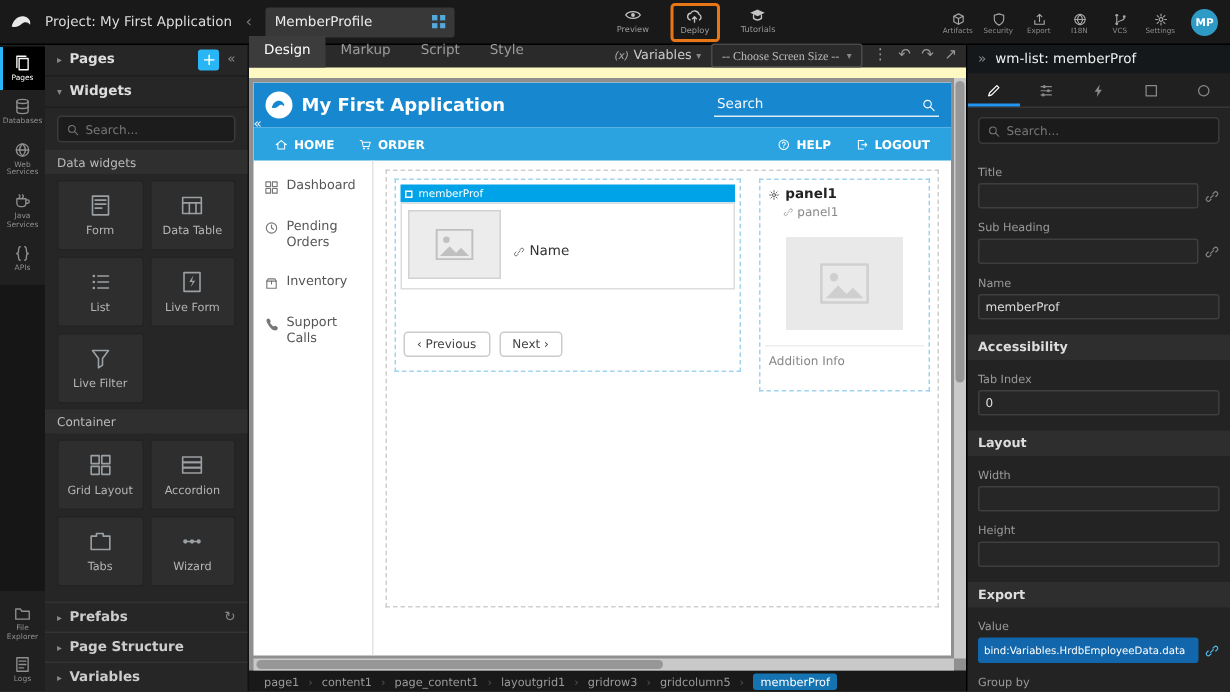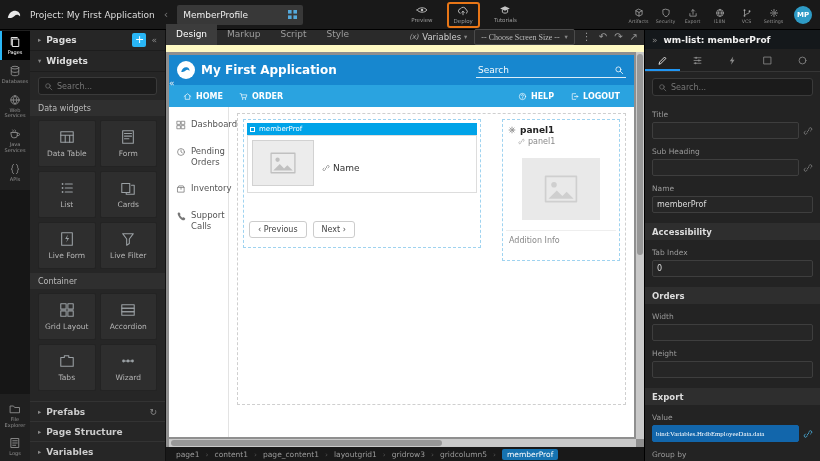--- a/index.html
+++ b/index.html
@@ -91,21 +91,21 @@
   .ph-title{color:#fff;font-size:12px;font-weight:bold;white-space:nowrap;}
   .ph-search{margin-left:auto;width:150px;display:flex;align-items:center;border-bottom:1px solid rgba(255,255,255,.85);padding:2px;gap:4px;color:#fff;}
   .ph-search input{flex:1;background:transparent;border:0;outline:0;color:#fff;font-size:9px;min-width:0;}
   .ph-search input::placeholder{color:rgba(255,255,255,.95);}
   .ph-search svg{width:10px;height:10px;}
   .pnav{height:22px;flex:0 0 22px;background:#2aa3e0;display:flex;align-items:center;padding:0 6px;}
   .pnav-item{display:flex;align-items:center;gap:4px;color:#fff;font-size:8px;font-weight:bold;padding:0 8px;height:100%;}
   .pnav-item svg{width:9px;height:9px;}
   .pnav-right{margin-left:auto;display:flex;height:100%;}
   .pbody{flex:1;display:flex;min-height:0;}
-  .pmenu{width:60px;border-right:1px solid #e3e3e3;padding:12px 7px;display:flex;flex-direction:column;gap:16px;}
+  .pmenu{width:80px;border-right:1px solid #e3e3e3;padding:12px 7px;display:flex;flex-direction:column;gap:16px;}
   .pmenu-item{display:flex;gap:5px;color:#555;font-size:8.5px;line-height:1.25;align-items:flex-start;}
   .pmenu-item svg{width:10px;height:10px;flex:0 0 auto;color:#777;margin-top:1px;}
   .pmain{flex:1;padding:6px 8px;min-width:0;}
   .gridrow{border:1px dashed #cfcfcf;padding:5px;display:flex;gap:12px;justify-content:space-between;align-items:flex-start;min-height:292px;}
   .listwrap{width:238px;border:1px dashed #9fd3f0;padding:3px;}
   .wm-bar{height:12px;background:#00a3e8;display:flex;align-items:center;gap:4px;padding:0 3px;}
   .handle{width:5px;height:5px;border:1px solid #fff;flex:0 0 auto;}
   .wm-name{color:#fff;font-size:7px;white-space:nowrap;}
   .list-card{border:1px solid #ddd;padding:4px;display:flex;gap:8px;height:58px;background:#fff;}
   .thumb{width:62px;height:46px;background:#ececec;border:1px solid #d2d2d2;display:flex;align-items:center;justify-content:center;color:#c0c0c0;flex:0 0 auto;}
@@ -126,34 +126,34 @@
 
   
   .breadcrumb{height:14px;flex:0 0 14px;background:#191919;display:flex;align-items:center;padding:0 10px;gap:6px;font-size:7.5px;color:#9a9a9a;white-space:nowrap;overflow:hidden;}
   .csep::before{content:"›";color:#555;}
   .crumb.current{background:#1673b1;color:#fff;padding:1px 5px;border-radius:2px;}
 
   
   .props{width:176px;flex:0 0 176px;background:#232323;border-left:1px solid #000;display:flex;flex-direction:column;color:#ccc;overflow:hidden;}
   .props-hd{height:19px;flex:0 0 19px;background:#14181b;display:flex;align-items:center;gap:6px;padding:0 7px;}
   .props-hd .chev{color:#8a8a8a;font-size:9px;}
-  .props-title{font-size:9px;font-weight:bold;color:#f0f0f0;white-space:nowrap;}
+  .props-title{font-size:9px;font-weight:normal;color:#f0f0f0;white-space:nowrap;}
   .ptabs{height:23px;flex:0 0 23px;display:flex;border-bottom:1px solid #363636;background:#202020;}
   .ptab{flex:1;display:flex;align-items:center;justify-content:center;color:#8a8a8a;}
   .ptab svg{width:11px;height:11px;}
   .ptab.active{color:#fff;box-shadow:inset 0 -2px 0 #2196f3;}
   .psearch{margin:6px 7px;height:18px;flex:0 0 18px;background:#1b1b1b;border:1px solid #3a3a3a;border-radius:3px;display:flex;align-items:center;gap:4px;padding:0 5px;color:#777;}
   .psearch svg{width:9px;height:9px;}
   .psearch input{flex:1;background:transparent;border:0;outline:0;color:#ccc;font-size:8px;min-width:0;}
   .psearch input::placeholder{color:#777;}
   .pbodyc{flex:1;padding:0 7px;overflow:hidden;}
   .plabel{font-size:7.5px;color:#9a9a9a;margin:8px 0 3px;}
   .pctl{display:flex;align-items:center;gap:4px;}
   .pinput{flex:1;height:17px;background:#262626;border:1px solid #3e3e3e;border-radius:2px;color:#ddd;font-size:8px;padding:0 4px;outline:0;min-width:0;}
-  .pinput.bound{background:#1266ab;border-color:#1266ab;color:#fff;font-size:6.8px;padding:0 3px;font-family:Liberation Serif, serif;}
+  .pinput.bound{background:#1266ab;border-color:#1266ab;color:#fff;font-size:6.8px;padding:0 3px;}
   .bindbtn{color:#8a8a8a;display:flex;flex:0 0 auto;}
   .bindbtn svg{width:10px;height:10px;}
   .bindbtn.blue{color:#4fc3f7;}
   .psec{margin:10px -7px 0;height:17px;background:#2e2e2e;display:flex;align-items:center;padding:0 7px;font-size:8.5px;font-weight:bold;color:#ddd;}
 </style>
 </head>
 <body>
 
 <div class="app">
 
@@ -353,54 +353,45 @@
               <path d="M10 10l4 4" fill="none" stroke="currentColor"></path>
             </svg>
           </span>
         <input placeholder="Search..." style="">
       </div>
       <div class="group-bar">Data widgets</div>
       <div class="tiles">
         <div class="tile">
           <span>
               <svg viewBox="0 0 18 18">
+                <rect x="3" y="2" width="12" height="14" fill="none" stroke="currentColor"></rect>
+                <path d="M5 5h8M5 8h8M5 11h5" fill="none" stroke="currentColor"></path>
+              </svg>
+            </span>
+          <span class="tlabel">Form</span>
+        </div>
+        <div class="tile">
+          <span>
+              <svg viewBox="0 0 18 18">
                 <rect x="2" y="3" width="14" height="12" fill="none" stroke="currentColor"></rect>
                 <path d="M2 7h14M7 7v8M12 7v8" fill="none" stroke="currentColor"></path>
               </svg>
             </span>
           <span class="tlabel">Data Table</span>
-        </div>
-        <div class="tile">
-          <span>
-              <svg viewBox="0 0 18 18">
-                <rect x="3" y="2" width="12" height="14" fill="none" stroke="currentColor"></rect>
-                <path d="M5 5h8M5 8h8M5 11h5" fill="none" stroke="currentColor"></path>
-              </svg>
-            </span>
-          <span class="tlabel">Form</span>
         </div>
         <div class="tile">
           <span>
               <svg viewBox="0 0 18 18">
                 <circle cx="4" cy="4.5" r="1" fill="currentColor"></circle>
                 <circle cx="4" cy="9" r="1" fill="currentColor"></circle>
                 <circle cx="4" cy="13.5" r="1" fill="currentColor"></circle>
                 <path d="M7 4.5h8M7 9h8M7 13.5h8" fill="none" stroke="currentColor"></path>
               </svg>
             </span>
           <span class="tlabel">List</span>
-        </div>
-        <div class="tile">
-          <span>
-              <svg viewBox="0 0 18 18">
-                <rect x="2" y="4" width="9" height="10" fill="none" stroke="currentColor"></rect>
-                <path d="M13 6h3v10H7v-2" fill="none" stroke="currentColor"></path>
-              </svg>
-            </span>
-          <span class="tlabel">Cards</span>
         </div>
         <div class="tile">
           <span>
               <svg viewBox="0 0 18 18">
                 <rect x="3" y="2" width="12" height="14" fill="none" stroke="currentColor"></rect>
                 <path d="M10 4 7 9h2.5L8 13l3.5-5H9z" fill="currentColor"></path>
               </svg>
             </span>
           <span class="tlabel">Live Form</span>
         </div>
@@ -770,21 +761,21 @@
         <div class="pctl">
           <input class="pinput" value="memberProf" style="">
         </div>
 
         <div class="psec">Accessibility</div>
         <div class="plabel">Tab Index</div>
         <div class="pctl">
           <input class="pinput" value="0" style="">
         </div>
 
-        <div class="psec">Orders</div>
+        <div class="psec">Layout</div>
         <div class="plabel">Width</div>
         <div class="pctl">
           <input class="pinput" style="">
         </div>
         <div class="plabel">Height</div>
         <div class="pctl">
           <input class="pinput" style="">
         </div>
 
         <div class="psec">Export</div>

